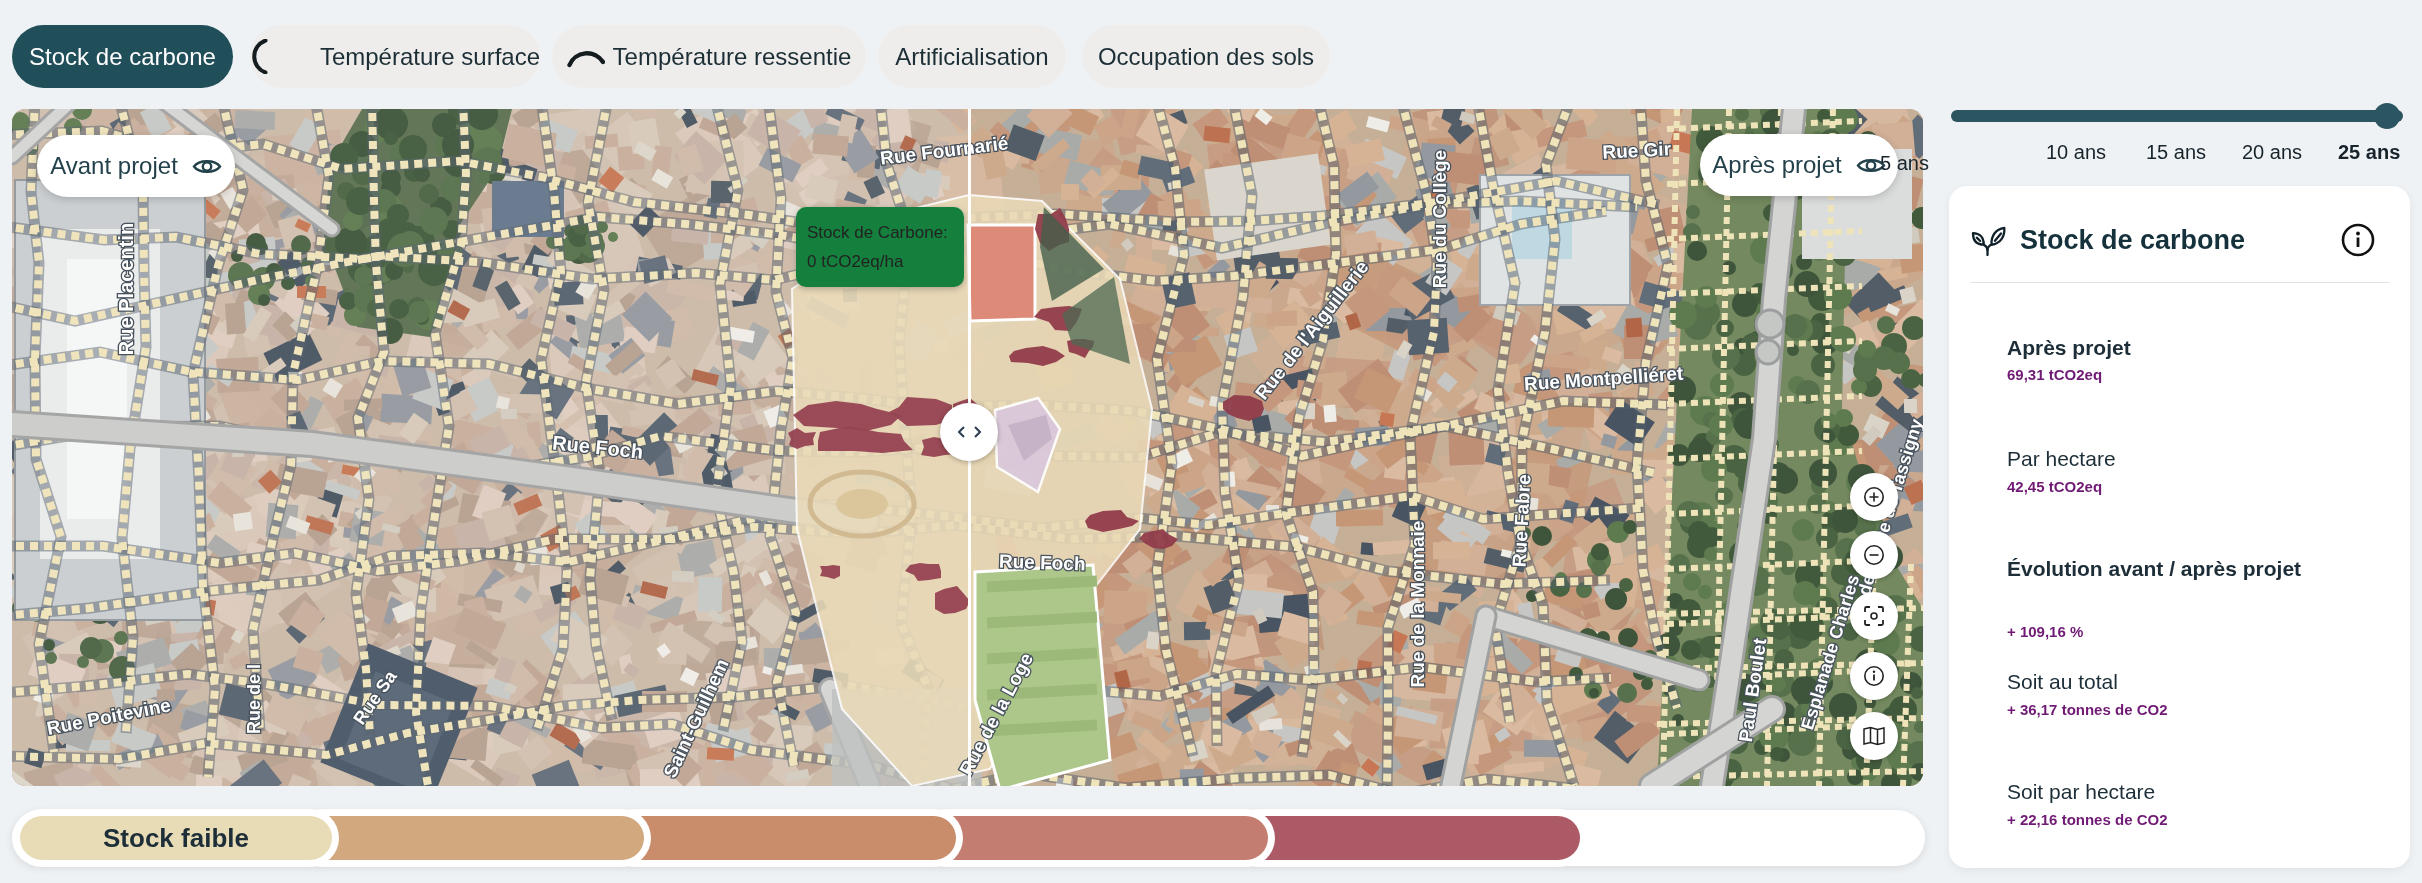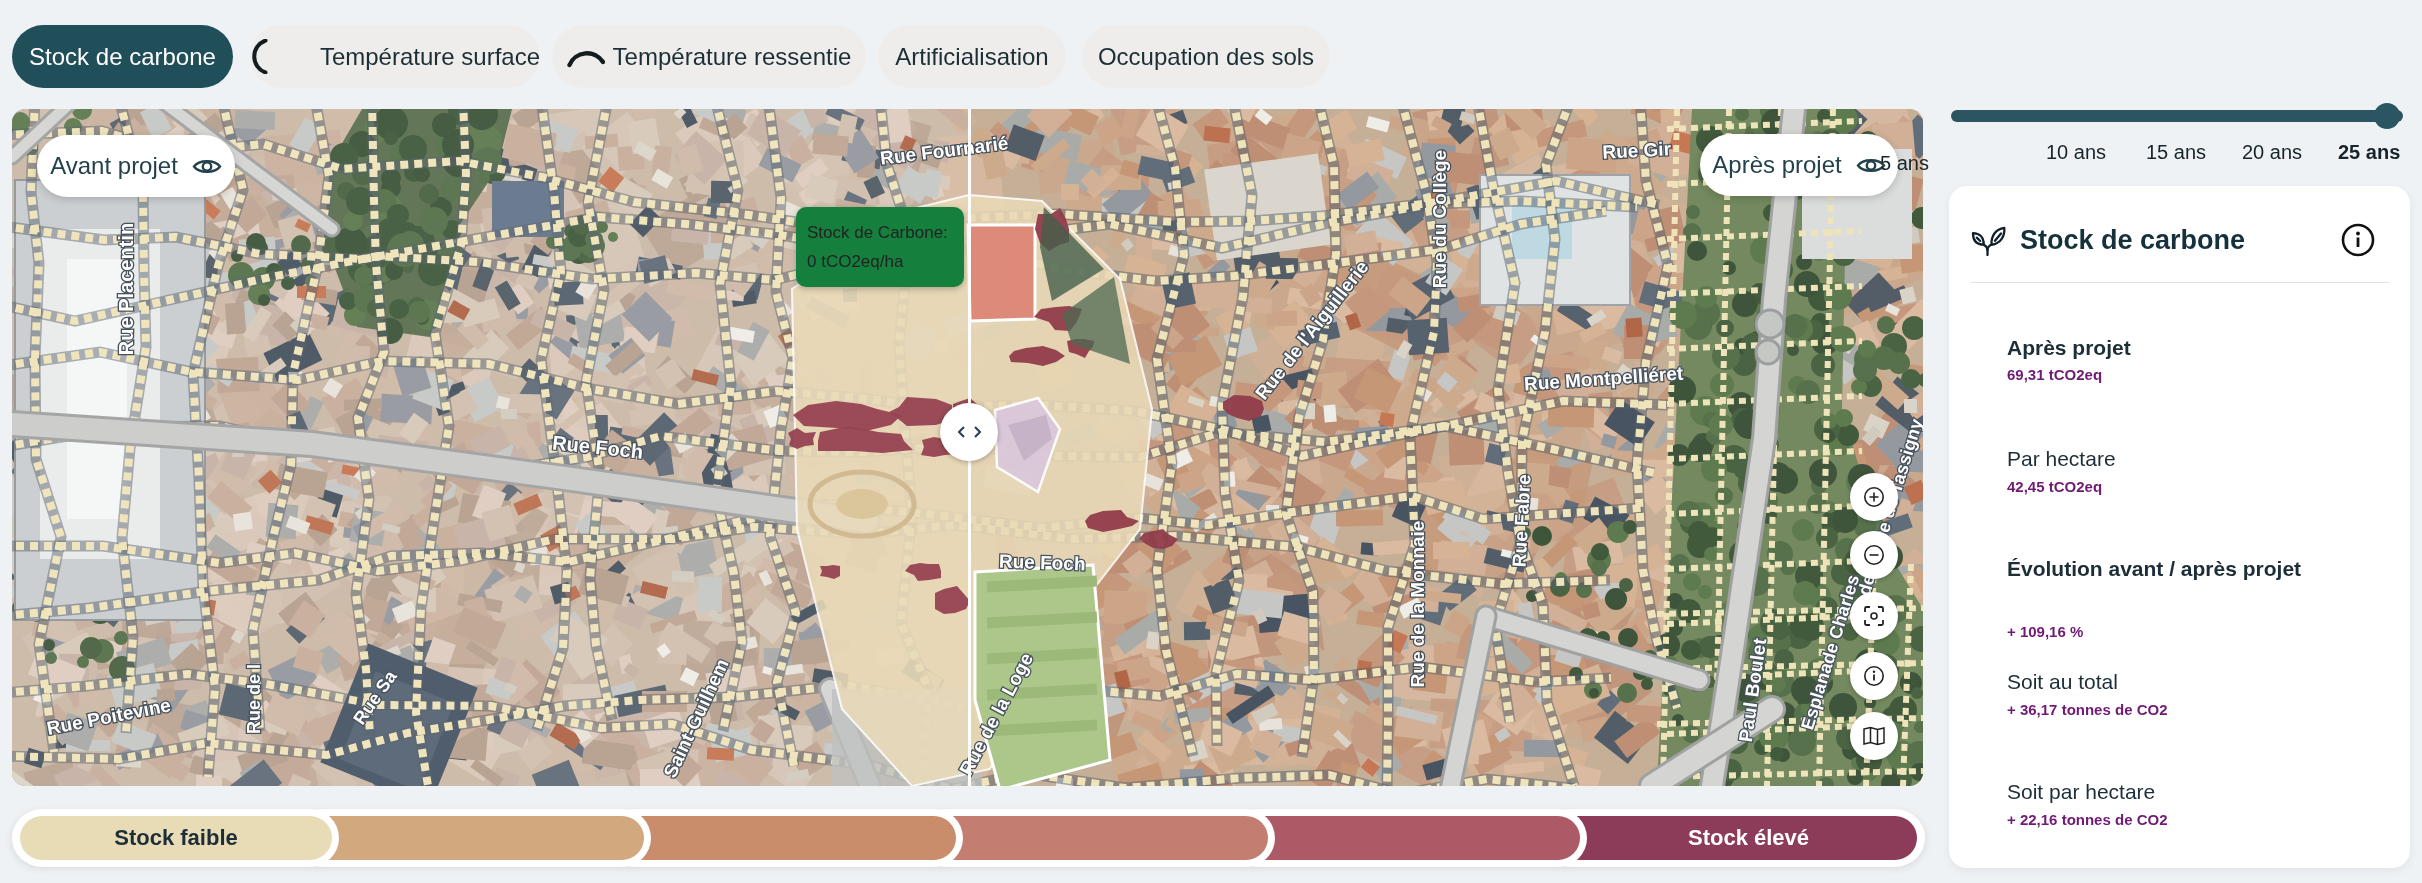--- a/index.html
+++ b/index.html
@@ -28,21 +28,21 @@
                display:flex; align-items:center; justify-content:center; gap:9px; }
   .mapbtn { position:absolute; left:1838px; width:48px; height:48px; border-radius:50%;
             background:#ffffff; box-shadow:0 1px 4px rgba(0,0,0,.25);
             display:flex; align-items:center; justify-content:center; }
 
   
   #legend { position:absolute; left:12px; top:810px; width:1913px; height:56px;
             background:#ffffff; border-radius:28px; box-shadow:0 2px 8px rgba(0,0,0,.10); }
   .seg { position:absolute; top:6px; height:44px; border-radius:22px;
          box-shadow:0 0 0 7px #ffffff; display:flex; align-items:center; justify-content:center;
-         font-size:22px; font-weight:bold; color:#1d2e38; }
+         font-size:26px; font-weight:bold; color:#1d2e38; }
 
   
   #track { position:absolute; left:1951px; top:110px; width:452px; height:12px;
            border-radius:6px; background:#2b5560; }
   #knob { position:absolute; left:2374px; top:103px; width:26px; height:26px;
           border-radius:50%; background:#2b5560; }
   .tick { position:absolute; top:141px; font-size:20px; color:#17242c; }
 
   #card { position:absolute; left:1949px; top:186px; width:461px; height:682px;
           background:#ffffff; border-radius:18px; box-shadow:0 3px 10px rgba(0,0,0,.06); }
@@ -2644,23 +2644,20 @@
       </svg>
     </div>
 </div>
 
 <div id="legend">
   <div class="seg" style="left:8px;    width:312px; background:#e8dcb7; z-index:6;">Stock faible</div>
   <div class="seg" style="left:290px;  width:342px; background:#d2a87f; z-index:5;"></div>
   <div class="seg" style="left:602px;  width:342px; background:#c98d6b; z-index:4;"></div>
   <div class="seg" style="left:914px;  width:342px; background:#c47e71; z-index:3;"></div>
   <div class="seg" style="left:1226px; width:342px; background:#ab5a66; z-index:2;"></div>
-  <div class="seg" style="left:1538px; width:367px; background:#8c3c58; z-index:1; color:#ffffff;">
-      <span style="margin-left:30px;">Stock élevé</span>
-    </div>
 </div>
 
 <div id="track"></div>
 <div id="knob"></div>
 <span class="tick" style="left:1880px;margin-top:11px;">5 ans</span>
 <span class="tick" style="left:2046px;">10 ans</span>
 <span class="tick" style="left:2146px;">15 ans</span>
 <span class="tick" style="left:2242px;">20 ans</span>
 <span class="tick" style="left:2338px; font-weight:bold;">25 ans</span>
 

